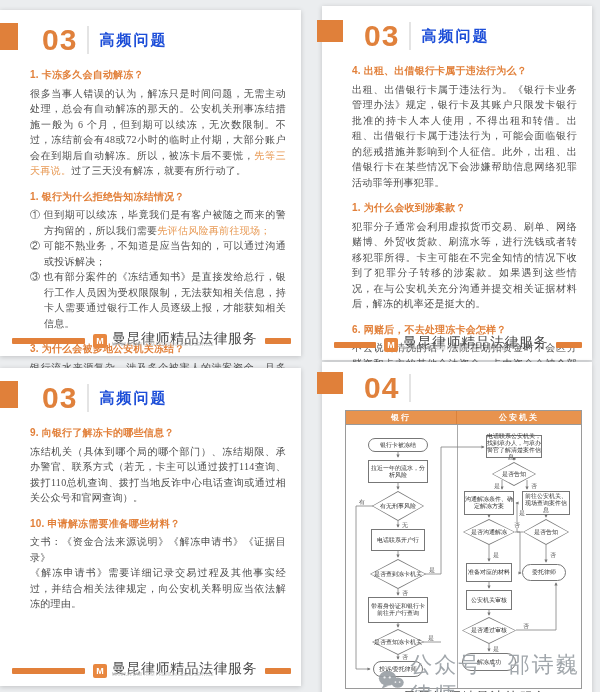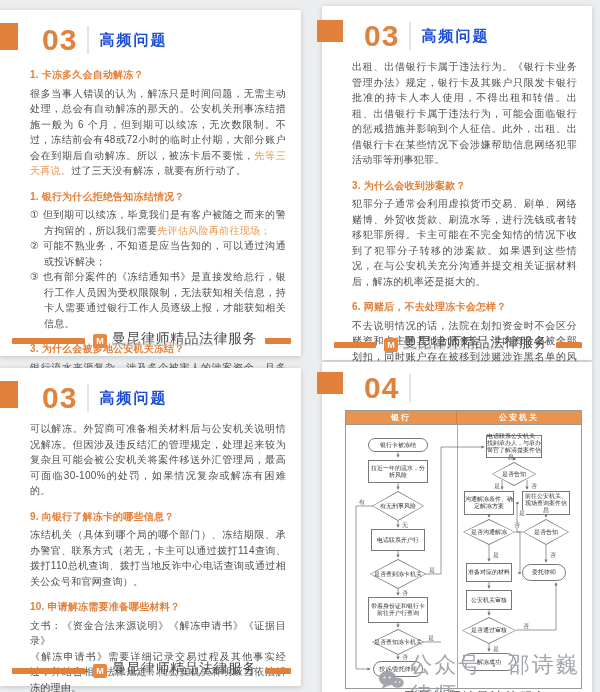--- a/index.html
+++ b/index.html
@@ -18,21 +18,21 @@
   .corner-out { left:-5px; top:14px; width:26px; height:22px; }
 
   .chead { display:flex; align-items:center; margin:13px 16px 6px 42px; }
   .cnum { font-size:30px; font-weight:700; color:#e0813c; letter-spacing:1px; }
   .cdiv { width:2px; height:28px; background:#e4e4e4; margin:0 10px; }
   .ctitle { font-size:15px; font-weight:700; color:#1d4ed8; letter-spacing:2px; }
 
   .content { padding:0 15px 0 30px; font-size:10px; line-height:15.5px;
     color:#4e4e4e; letter-spacing:.3px; text-align:justify; }
   .qh { color:#e2803a; font-weight:700; font-size:10px; margin:10px 0 3px; letter-spacing:.2px; }
-  .ans { margin:0; }
+  .ans { margin:0;font-family:Liberation Serif, serif; }
   .hl { color:#e89a55; }
   .li { text-indent:-14px; padding-left:14px; }
 
   .foot { position:absolute; left:12px; right:10px; bottom:8px;
     display:flex; align-items:center; }
   .fbar { height:6px; background:#e2803a; border-radius:1px; }
   .fbar-l { flex:1; margin-right:8px; }
   .fbar-r { width:26px; margin-left:8px; }
   .flogo { width:14px; height:14px; background:#e8873f; border-radius:2px; color:#fff;
     font-size:9px; font-weight:700; display:flex; align-items:center; justify-content:center; margin-right:5px; }
@@ -97,22 +97,23 @@
 </div>
 
 <div class="card card2">
   <div class="corner corner-out"></div>
   <div class="chead">
     <span class="cnum">03</span>
     <span class="cdiv"></span>
     <span class="ctitle">高频问题</span>
   </div>
   <div class="content">
+    <div class="qh">4. 出租、出借银行卡属于违法行为么？</div>
     <p class="ans">出租、出借银行卡属于违法行为。《银行卡业务管理办法》规定，银行卡及其账户只限发卡银行批准的持卡人本人使用，不得出租和转借。出租、出借银行卡属于违法行为，可能会面临银行的惩戒措施并影响到个人征信。此外，出租、出借银行卡在某些情况下会涉嫌帮助信息网络犯罪活动罪等刑事犯罪。</p>
-    <div class="qh">3. 为什么会收到涉案款？</div>
+    <div class="qh">1. 为什么会收到涉案款？</div>
     <p class="ans">犯罪分子通常会利用虚拟货币交易、刷单、网络赌博、外贸收货款、刷流水等，进行洗钱或者转移犯罪所得。卡主可能在不完全知情的情况下收到了犯罪分子转移的涉案款。如果遇到这些情况，在与公安机关充分沟通并提交相关证据材料后，解冻的机率还是挺大的。</p>
     <div class="qh">6. 网赌后，不去处理冻卡会怎样？</div>
     <p class="ans">不去说明情况的话，法院在划扣资金时不会区分赌资和卡主的其他合法资金，卡内资金会被全部划扣，同时账户存在被移到涉赌涉诈黑名单的风险。</p>
     <div class="qh">7. 虚拟货币交易是否受法律保护？</div>
     <p class="ans">虚拟货币属于虚拟财产，应受到法律保护。交易虚拟货币的民事行为是不被法律禁止已经被法院的判例印证。</p>
   </div>
   <div class="foot">
     <span class="fbar fbar-l"></span>
     <span class="flogo">M</span>
     <span>
@@ -124,21 +125,20 @@
 </div>
 
 <div class="card card3">
   <div class="corner corner-flush"></div>
   <div class="chead">
     <span class="cnum">03</span>
     <span class="cdiv"></span>
     <span class="ctitle">高频问题</span>
   </div>
   <div class="content">
-    <p class="ans">可以解冻。外贸商可准备相关材料后与公安机关说明情况解冻。但因涉及违反结汇的管理规定，处理起来较为复杂且可能会被公安机关将案件移送外汇管理局，最高可面临30-100%的处罚，如果情况复杂或解冻有困难的。</p>
     <div class="qh">9. 向银行了解冻卡的哪些信息？</div>
     <p class="ans">冻结机关（具体到哪个局的哪个部门）、冻结期限、承办警官、联系方式（若无，卡主可以通过拨打114查询、拨打110总机查询、拨打当地反诈中心电话查询或通过相关公众号和官网查询）。</p>
     <div class="qh">10. 申请解冻需要准备哪些材料？</div>
     <p class="ans">文书：《资金合法来源说明》《解冻申请书》《证据目录》</p>
     <p class="ans">《解冻申请书》需要详细记录交易过程及其他事实经过，并结合相关法律规定，向公安机关释明应当依法解冻的理由。</p>
 
   </div>
   <div class="foot">
     <span class="fbar fbar-l"></span>
     <span class="flogo">M</span>

